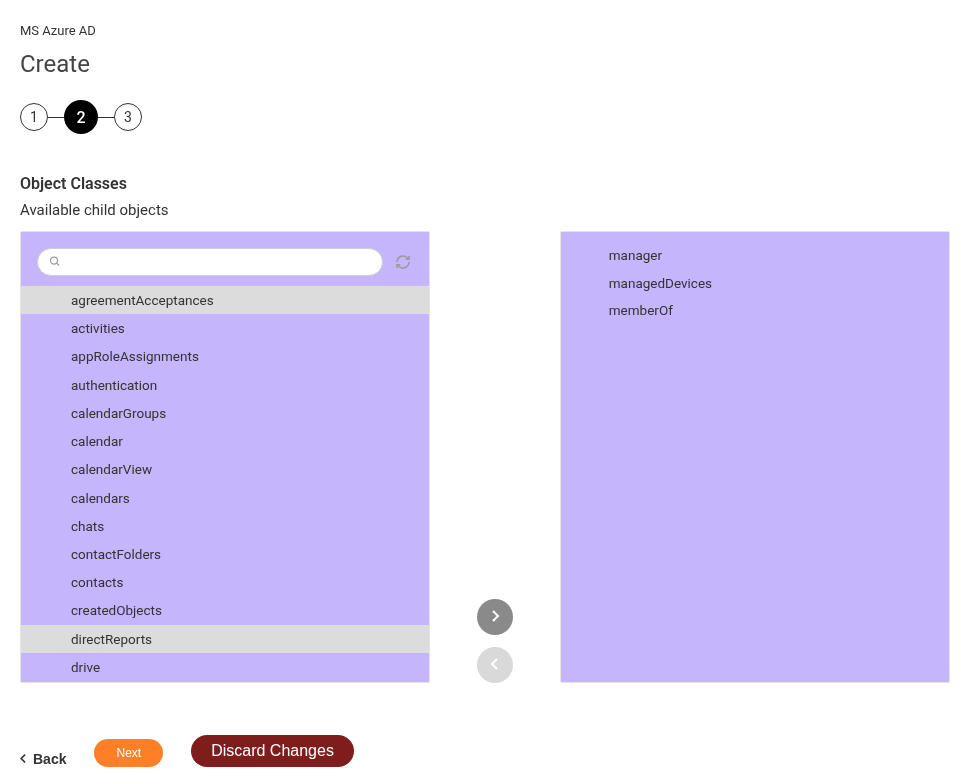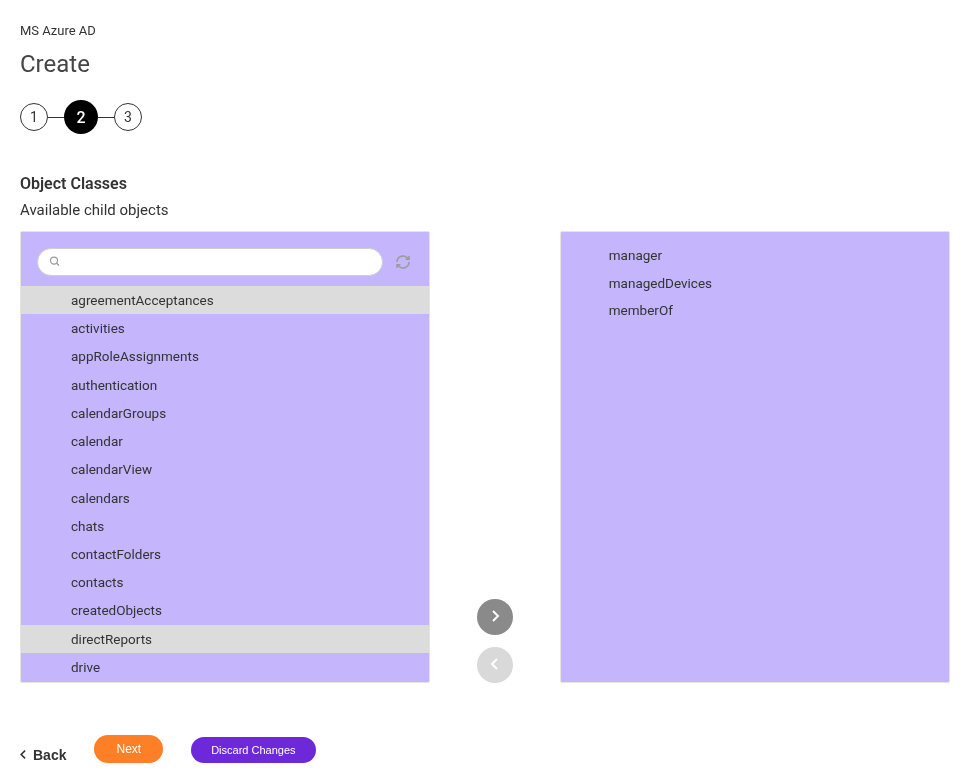--- a/index.html
+++ b/index.html
@@ -27,21 +27,21 @@
     .list-item{padding:5px 16px 5px 50px;font-size:13.5px;color:#333;cursor:pointer;line-height:1.35}
     .list-item.highlight{background:#dcdcdc}
     .selected-list{padding:10px 0}
     .selected-item{padding:4px 16px 4px 48px;font-size:13.5px;color:#333;cursor:pointer;line-height:1.45}
     .move-btn{width:36px;height:36px;border-radius:50%;border:none;display:flex;align-items:center;justify-content:center;color:#fff;cursor:pointer}
     .move-btn.enabled{background:#8a8a8a}
     .move-btn.disabled{background:#d9d9d9;cursor:default}
     .footer{display:flex;align-items:flex-end;gap:28px;margin-top:52px}
     .back-btn{display:flex;align-items:center;gap:6px;font-size:14px;font-weight:600;color:#333;cursor:pointer;background:none;border:none}
     .next-btn{background:#ff7f27;color:#fff;border:none;border-radius:16px;padding:7px 22px;font-size:12px;cursor:pointer}
-    .discard-btn{background:#6d28d9;color:#fff;border:none;border-radius:16px;padding:7px 20px;font-size:11px;cursor:pointer}
+    .discard-btn{background:#7f1d1d;color:#fff;border:none;border-radius:16px;padding:7px 20px;font-size:16px;cursor:pointer}
     .list::-webkit-scrollbar{width:6px}
     .list::-webkit-scrollbar-thumb{background:#ccc;border-radius:3px}
   </style>
 </head>
 <body>
 
 
 
 <a class="breadcrumb">MS Azure AD</a>
 <h1 class="page-title">Create</h1>

